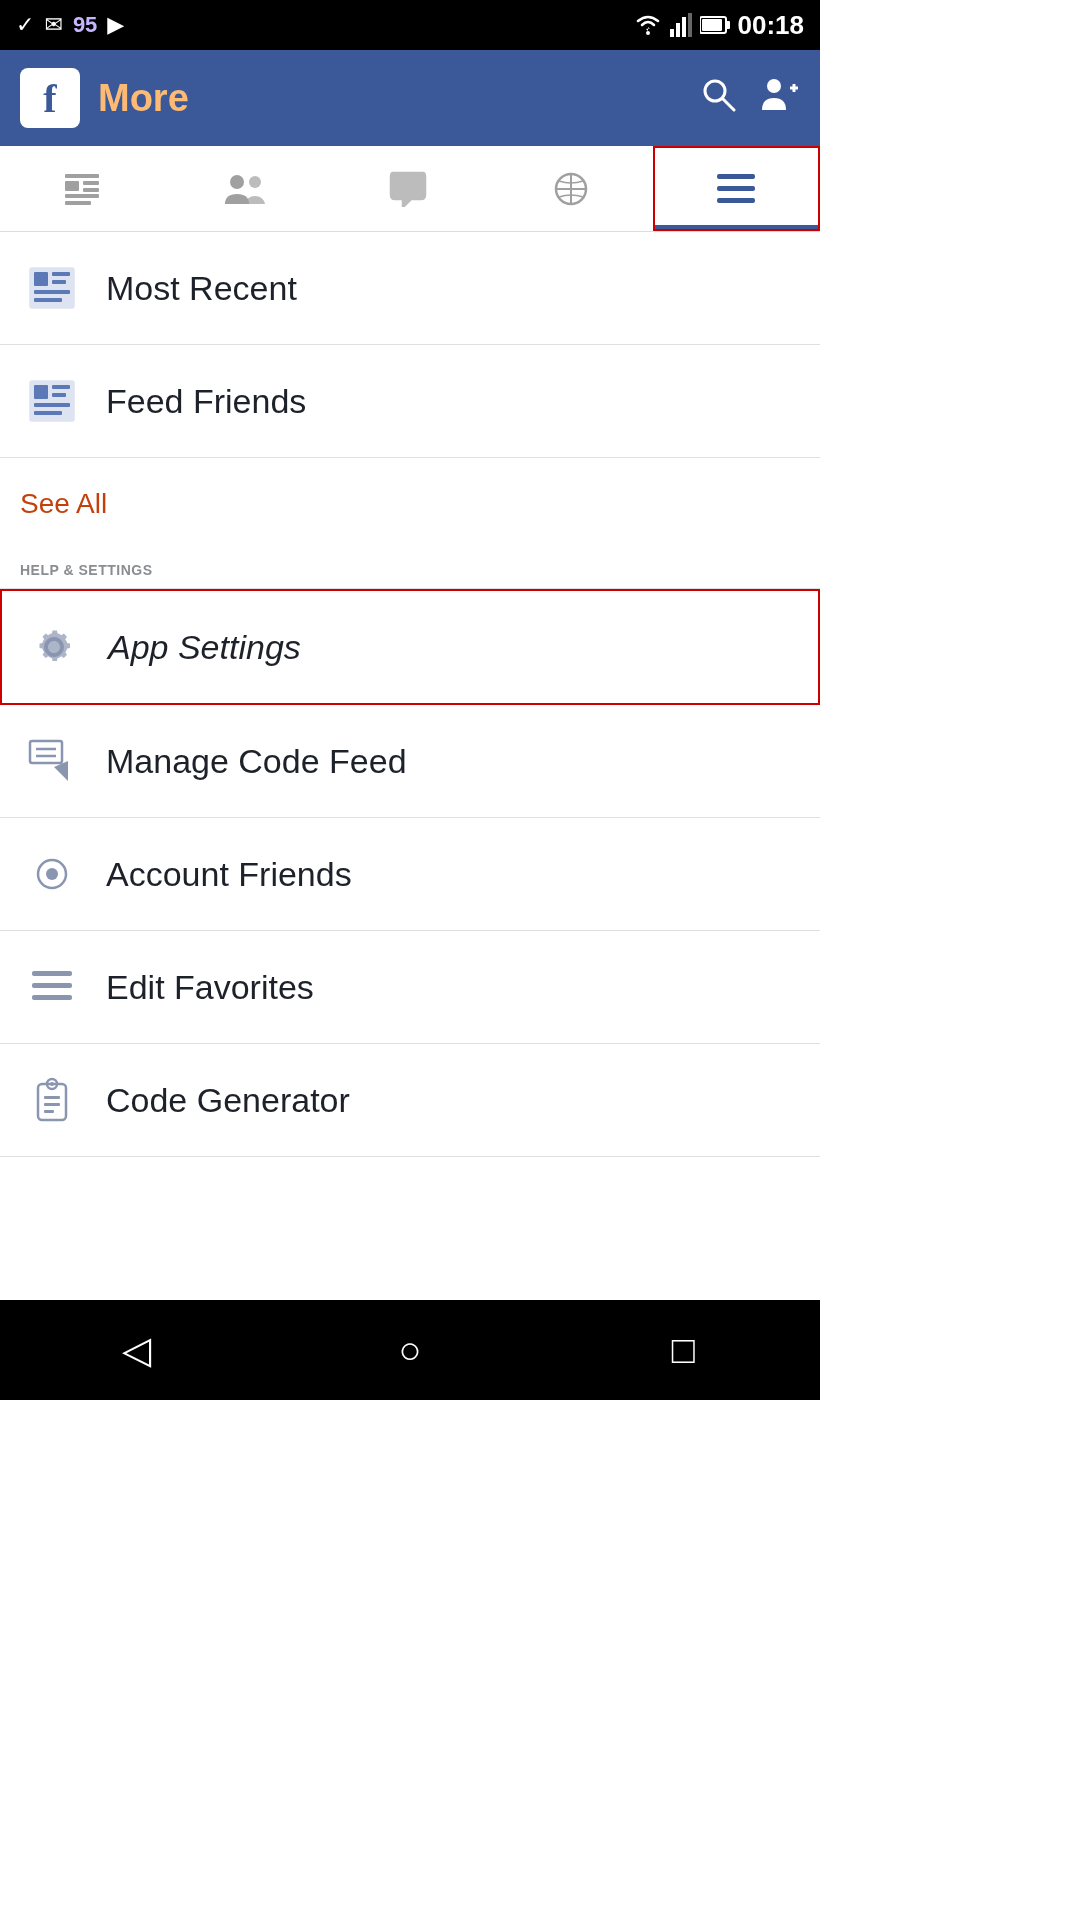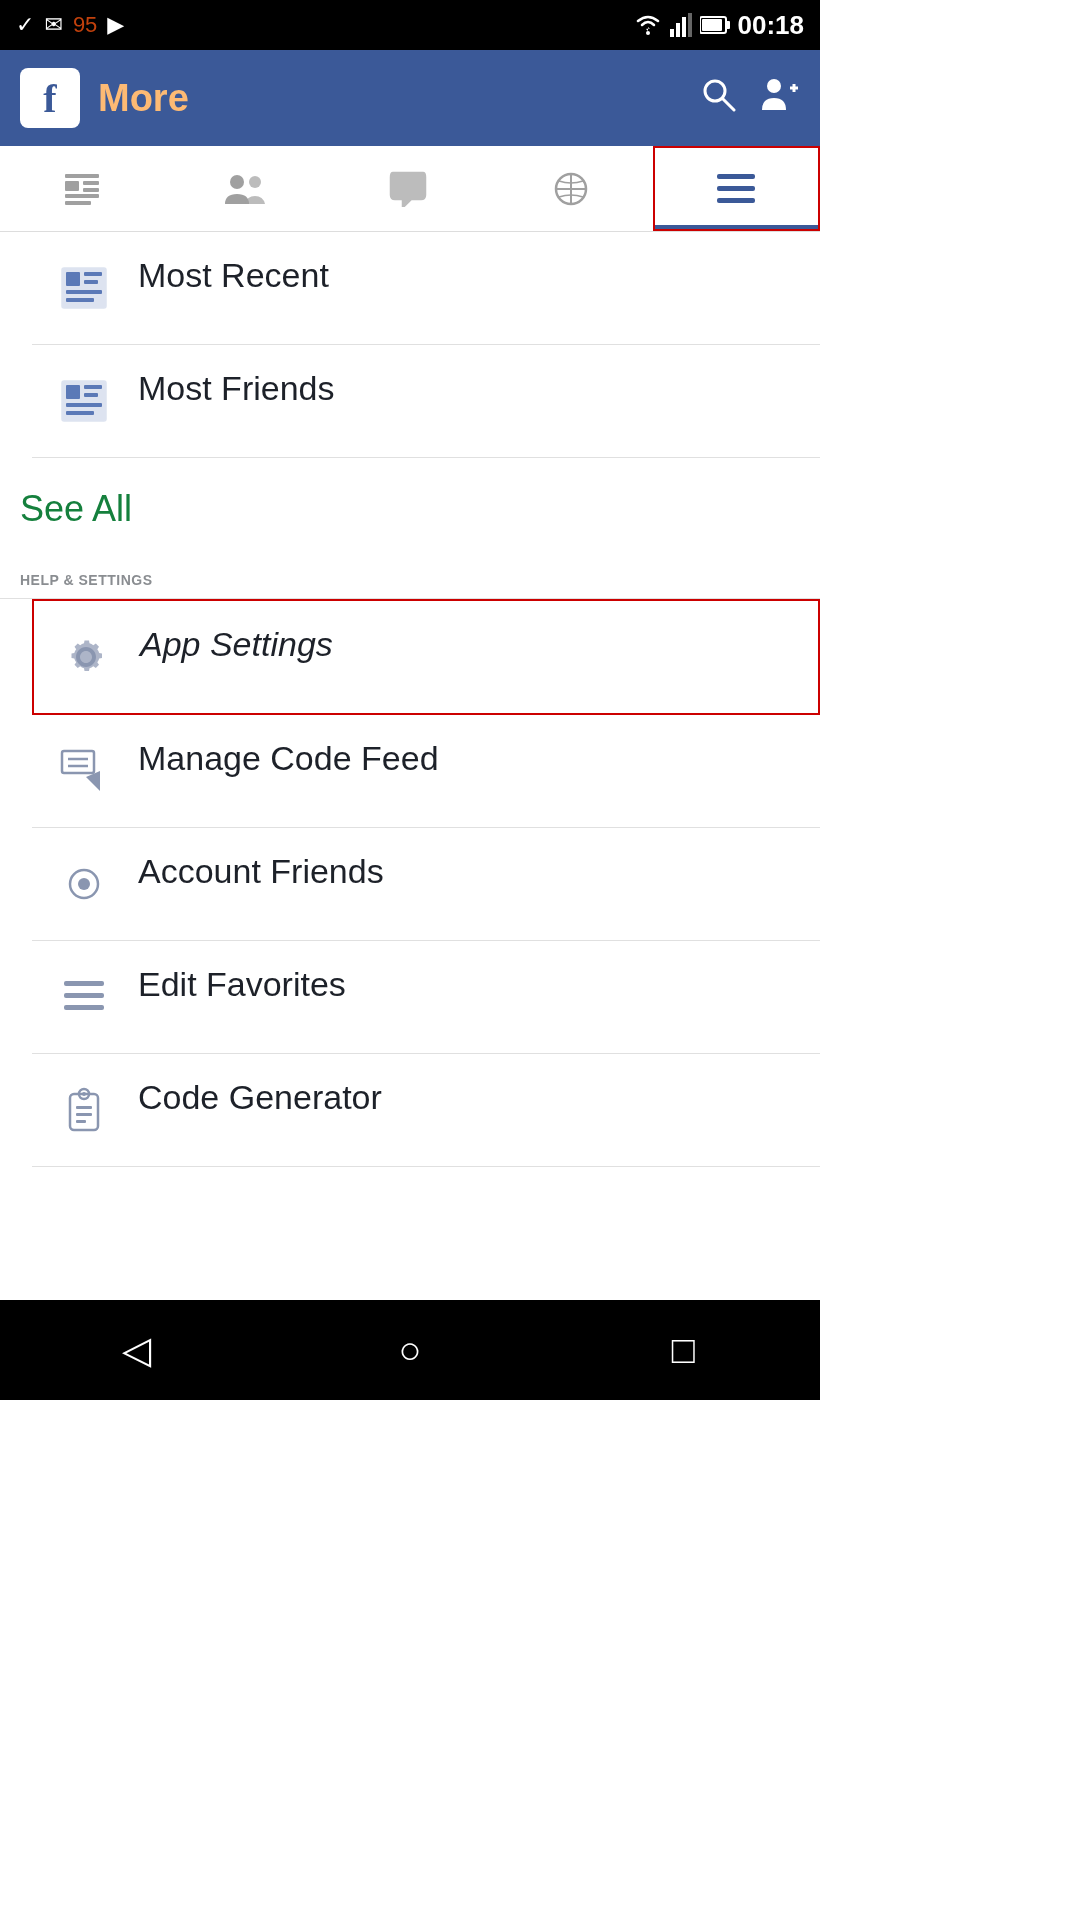--- a/index.html
+++ b/index.html
@@ -119,46 +119,46 @@
     
     .content {
       flex: 1;
       overflow-y: auto;
       background: #fff;
     }
 
     
     .menu-item {
       display: flex;
+      align-items: center;
       padding: 24px 20px;
       border-bottom: 1px solid #e0e0e0;
       cursor: pointer;
-      margin-left: 32px;
     }
     .menu-item-icon {
       width: 64px;
       height: 64px;
       display: flex;
       align-items: center;
       justify-content: center;
       margin-right: 22px;
       color: #6d84b4;
       font-size: 36px;
       flex-shrink: 0;
     }
     .menu-item-label {
       font-size: 34px;
       color: #1d2129;
     }
 
     
     .see-all {
       padding: 30px 20px 10px 20px;
-      font-size: 36px;
-      color: #15803d;
+      font-size: 28px;
+      color: #c2410c;
       cursor: pointer;
     }
 
     
     .section-header {
       padding: 32px 20px 10px 20px;
       font-size: 14px;
       color: #8a8d91;
       font-weight: bold;
       letter-spacing: 0.5px;
@@ -191,21 +191,21 @@
       height: 80px;
     }
   </style>
 </head>
 <body>
 
 <div class="status-bar">
   <div class="status-left">
     <span>✓</span>
     <span>✉</span>
-    <span style="color:#c2410c;font-weight:normal;">95</span>
+    <span style="color:#c4b5fd;font-weight:bold;">95</span>
     <span>▶</span>
   </div>
   <div class="status-right">
 
     <svg width="28" height="24" viewBox="0 0 28 24" fill="white">
       <path d="M14 18 Q14 14 14 14 L16 16 Q14 15 12 16 Z" fill="white"></path>
       <path d="M8 12 Q14 6 20 12" stroke="white" stroke-width="2.5" fill="none" stroke-linecap="round"></path>
       <path d="M4 8 Q14 0 24 8" stroke="white" stroke-width="2.5" fill="none" stroke-linecap="round"></path>
       <circle cx="14" cy="20" r="2" fill="white"></circle>
     </svg>
@@ -318,21 +318,21 @@
     <div class="menu-item-icon">
       <svg width="48" height="44" viewBox="0 0 48 44" fill="none">
         <rect x="2" y="2" width="44" height="40" rx="2" fill="#5b79b7" opacity="0.2" stroke="#5b79b7" stroke-width="1.5"></rect>
         <rect x="6" y="6" width="14" height="14" rx="1" fill="#5b79b7"></rect>
         <rect x="24" y="6" width="18" height="4" rx="1" fill="#5b79b7"></rect>
         <rect x="24" y="14" width="14" height="4" rx="1" fill="#5b79b7"></rect>
         <rect x="6" y="24" width="36" height="4" rx="1" fill="#5b79b7"></rect>
         <rect x="6" y="32" width="28" height="4" rx="1" fill="#5b79b7"></rect>
       </svg>
     </div>
-    <span class="menu-item-label">Most Friends</span>
+    <span class="menu-item-label">Feed Friends</span>
   </div>
 
   <div class="see-all">
     <span>See All</span>
   </div>
 
   <div class="section-header">HELP &amp; SETTINGS</div>
 
   <div class="menu-item highlighted">
     <div class="menu-item-icon">

